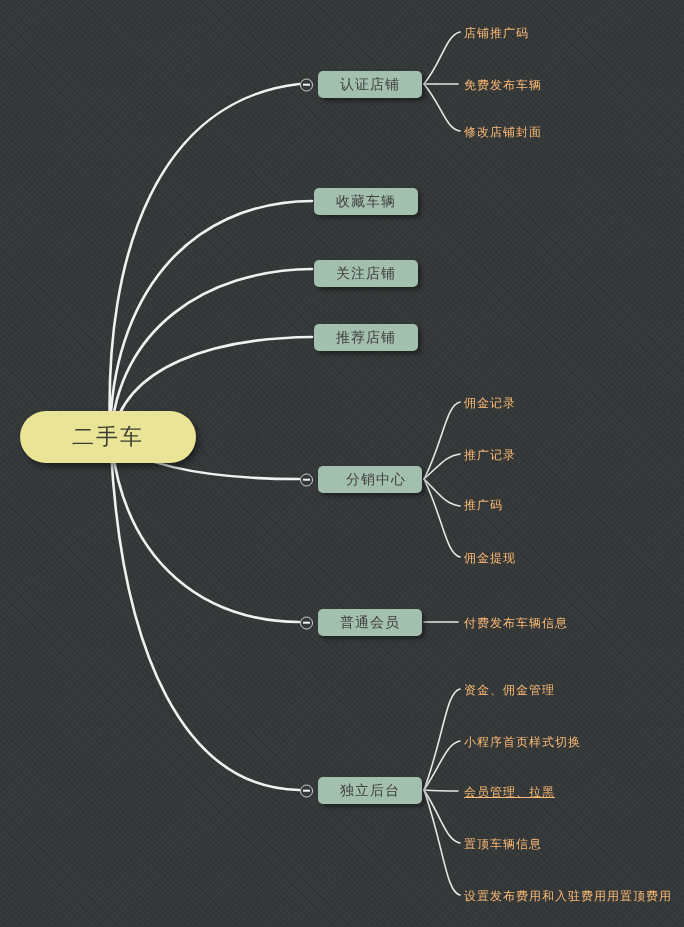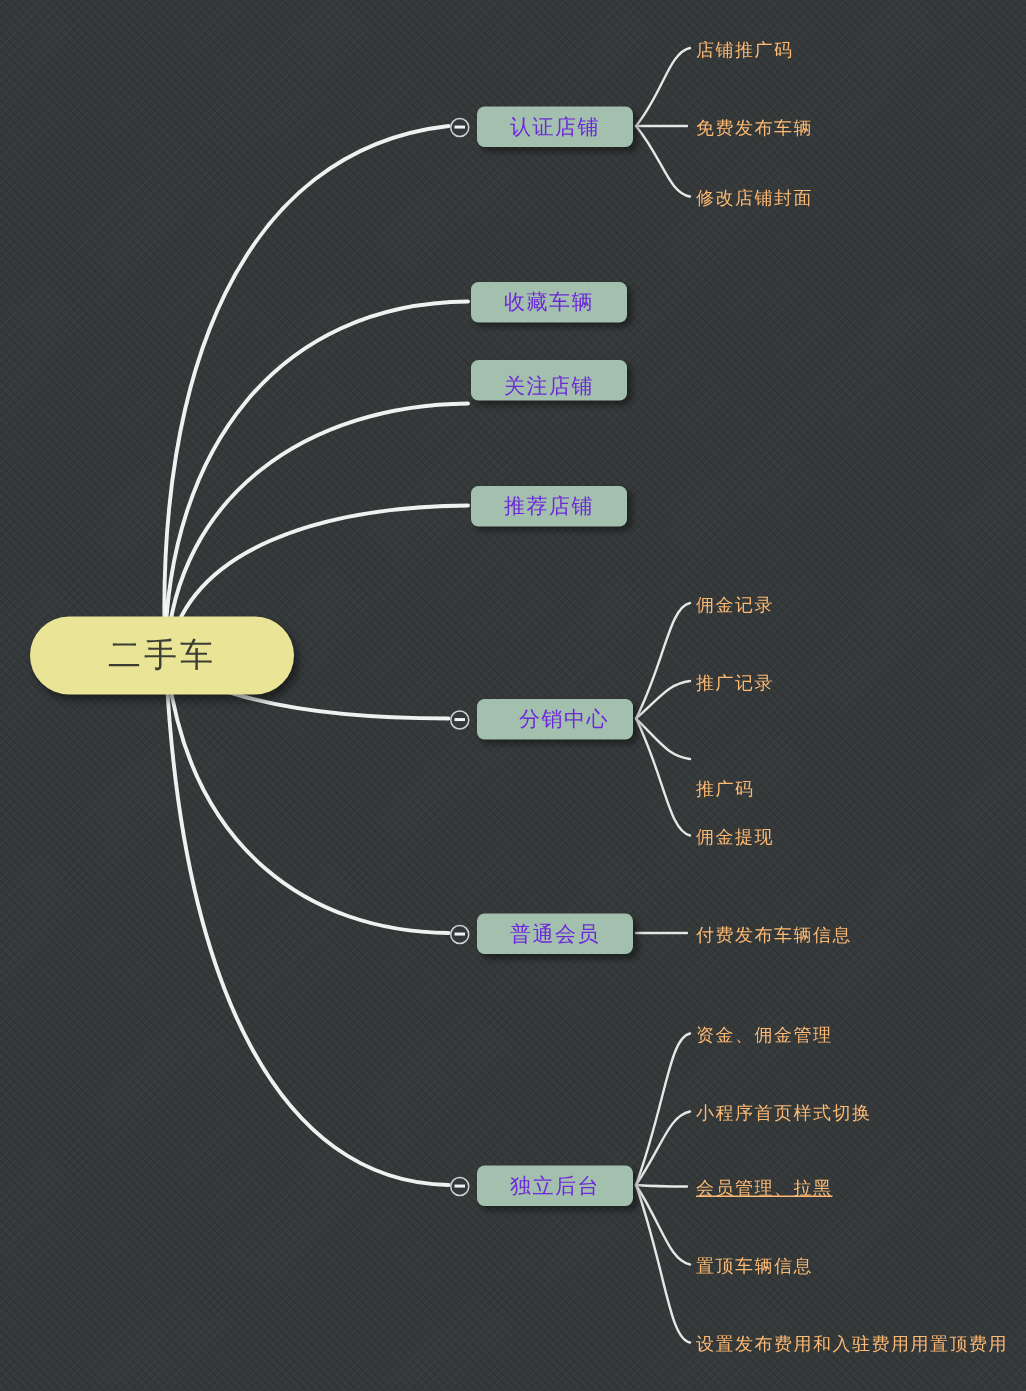--- a/index.html
+++ b/index.html
@@ -16,21 +16,21 @@
   .root-node{
     left:20px;top:411px;width:176px;height:52px;border-radius:26px;
     background:#eae596;display:flex;align-items:center;justify-content:center;
     font-size:22px;color:#3c3e35;letter-spacing:2px;
     box-shadow:3px 4px 6px rgba(0,0,0,0.45);
     cursor:pointer;
   }
   .branch-node{
     width:104px;height:27px;border-radius:5px;
     background:#a3c0ae;display:flex;align-items:center;justify-content:center;
-    font-size:14px;color:#6d28d9;letter-spacing:1px;
+    font-size:14px;color:#404040;letter-spacing:1px;
     box-shadow:3px 3px 4px rgba(0,0,0,0.40);
     cursor:pointer;
   }
   .collapse-btn{
     position:absolute;left:-18px;top:50%;transform:translateY(-50%);
     width:13px;height:13px;border-radius:50%;
     background:#34383a;border:1px solid #cfd4d2;box-sizing:border-box;
     cursor:pointer;
   }
   .collapse-btn::after{
@@ -79,21 +79,21 @@
 
 <div class="node branch-node" style="left:318px;top:71px;">
   <span class="collapse-btn"></span>
   <span>认证店铺</span>
 </div>
 
 <div class="node branch-node" style="left:314px;top:188px;">
   <span>收藏车辆</span>
 </div>
 
-<div class="node branch-node" style="left:314px;top:240px;align-items:flex-end;">
+<div class="node branch-node" style="left:314px;top:260px;">
   <span>关注店铺</span>
 </div>
 
 <div class="node branch-node" style="left:314px;top:324px;text-align:center;">
   <span>推荐店铺</span>
 </div>
 
 <div class="node branch-node" style="left:318px;top:466px;padding-left:12px;">
   <span class="collapse-btn"></span>
   <span>分销中心</span>
@@ -108,21 +108,21 @@
   <span class="collapse-btn"></span>
   <span>独立后台</span>
 </div>
 
 <div class="leaf-label" style="top:25px;">店铺推广码</div>
 <div class="leaf-label" style="top:77px;">免费发布车辆</div>
 <div class="leaf-label" style="top:124px;">修改店铺封面</div>
 
 <div class="leaf-label" style="top:395px;">佣金记录</div>
 <div class="leaf-label" style="top:447px;">推广记录</div>
-<div class="leaf-label" style="top:518px;">推广码</div>
+<div class="leaf-label" style="top:497px;">推广码</div>
 <div class="leaf-label" style="top:550px;">佣金提现</div>
 
 <div class="leaf-label" style="top:615px;">付费发布车辆信息</div>
 
 <div class="leaf-label" style="top:682px;">资金、佣金管理</div>
 <div class="leaf-label" style="top:734px;">小程序首页样式切换</div>
 <div class="leaf-label" style="top:784px;text-decoration:underline;">会员管理、拉黑</div>
 <div class="leaf-label" style="top:836px;">置顶车辆信息</div>
 <div class="leaf-label" style="top:888px;">设置发布费用和入驻费用用置顶费用</div>
 

